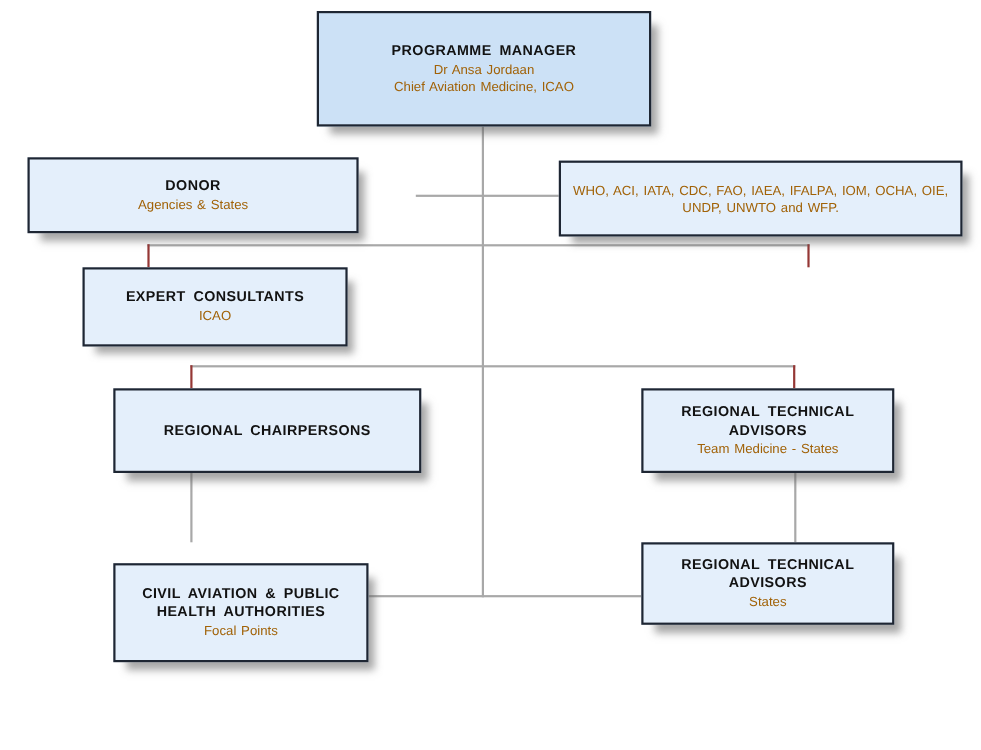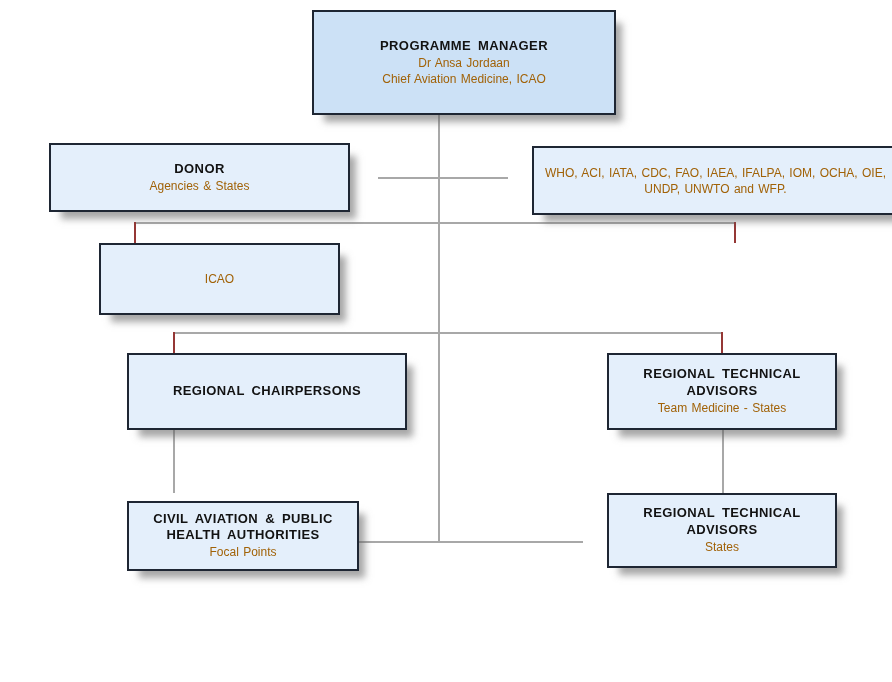--- a/index.html
+++ b/index.html
@@ -15,21 +15,20 @@
     box-sizing:border-box;
     background:#e4effb;
     border:2px solid #1e2633;
     box-shadow:9px 10px 7px -3px rgba(95,95,95,0.55);
     display:flex;
     flex-direction:column;
     justify-content:center;
     align-items:center;
     text-align:center;
     padding:4px 8px;
-    margin-left:24px;
   }
   .node.root{background:#cce1f6;}
   .node .title{
     font-size:13px;
     font-weight:bold;
     color:#121212;
     letter-spacing:0.4px;
     word-spacing:3px;
     line-height:1.25;
   }
@@ -70,35 +69,36 @@
   <div class="node" style="left:25px;top:143px;width:301px;height:69px">
     <div class="title">DONOR</div>
     <div class="subtitle">Agencies &amp; States</div>
   </div>
 
   <div class="node" style="left:508px;top:146px;width:367px;height:69px">
     <div class="subtitle">WHO, ACI, IATA, CDC, FAO, IAEA, IFALPA, IOM, OCHA, OIE, UNDP, UNWTO and WFP.</div>
   </div>
 
   <div class="node" style="left:75px;top:243px;width:241px;height:72px">
+    <div class="title">EXPERT CONSULTANTS</div>
     <div class="subtitle">ICAO</div>
   </div>
 
 
   <div class="node" style="left:103px;top:353px;width:280px;height:77px">
     <div class="title">REGIONAL CHAIRPERSONS</div>
   </div>
 
 
   <div class="node" style="left:583px;top:353px;width:230px;height:77px">
     <div class="title">REGIONAL TECHNICAL ADVISORS</div>
     <div class="subtitle">Team Medicine - States</div>
   </div>
 
-  <div class="node" style="left:103px;top:501px;width:232px;height:70px">
+  <div class="node" style="left:103px;top:512px;width:232px;height:90px">
     <div class="title">CIVIL AVIATION &amp; PUBLIC HEALTH AUTHORITIES</div>
     <div class="subtitle">Focal Points</div>
   </div>
 
   <div class="node" style="left:583px;top:493px;width:230px;height:75px">
     <div class="title">REGIONAL TECHNICAL ADVISORS</div>
     <div class="subtitle">States</div>
   </div>
 
 </div>

